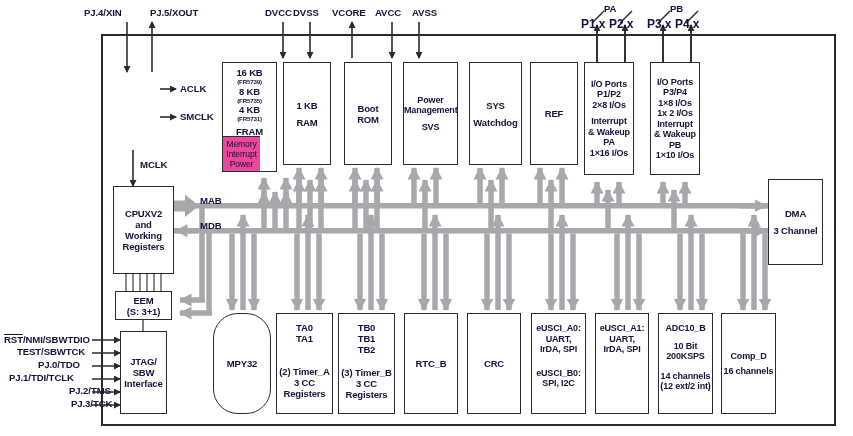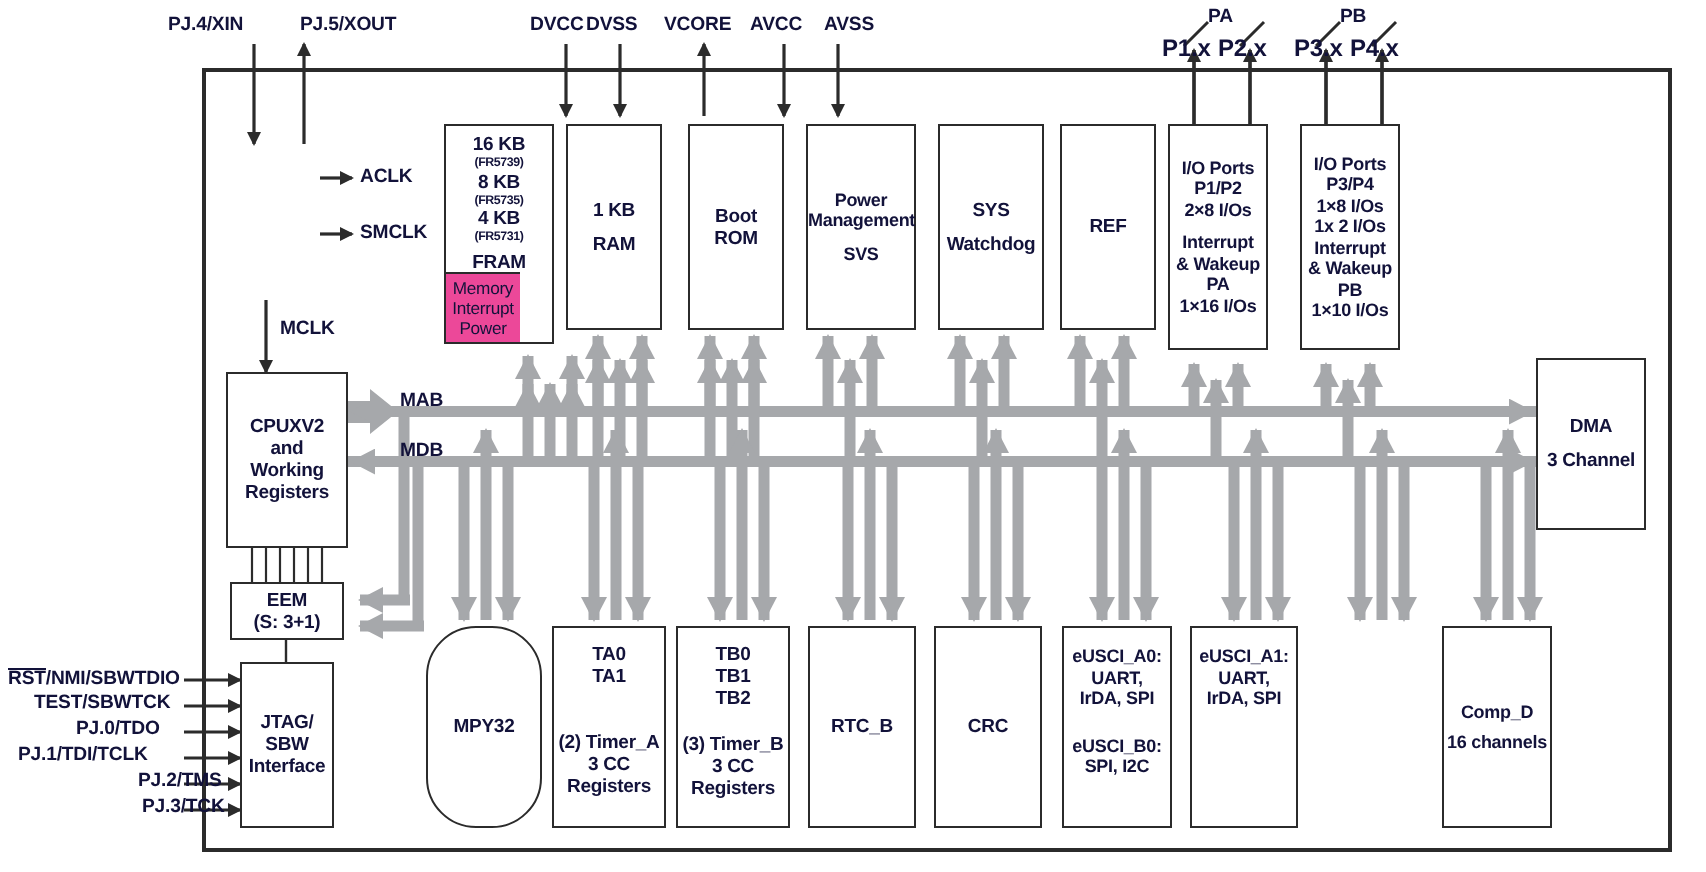--- a/index.html
+++ b/index.html
@@ -394,20 +394,29 @@
     <span class="ln">eUSCI_B0:</span>
     <span class="ln">SPI, I2C</span>
   </div>
 
   <div class="blk tight" style="left:595px;top:313px;width:54px;height:101px;justify-content:flex-start;padding-top:9px;">
     <span class="ln">eUSCI_A1:</span>
     <span class="ln">UART,</span>
     <span class="ln">IrDA, SPI</span>
   </div>
 
+  <div class="blk tight" style="left:658px;top:313px;width:55px;height:101px;justify-content:flex-start;padding-top:9px;">
+    <span class="ln">ADC10_B</span>
+    <span class="gap" style="height:7px;"></span>
+    <span class="ln">10 Bit</span>
+    <span class="ln">200KSPS</span>
+    <span class="gap" style="height:9px;"></span>
+    <span class="ln">14 channels</span>
+    <span class="ln">(12 ext/2 int)</span>
+  </div>
 
   <div class="blk tight" style="left:721px;top:313px;width:55px;height:101px;">
     <span class="ln">Comp_D</span>
     <span class="gap" style="height:5px;"></span>
     <span class="ln">16 channels</span>
   </div>
 
 </div>
 
 </body></html>

